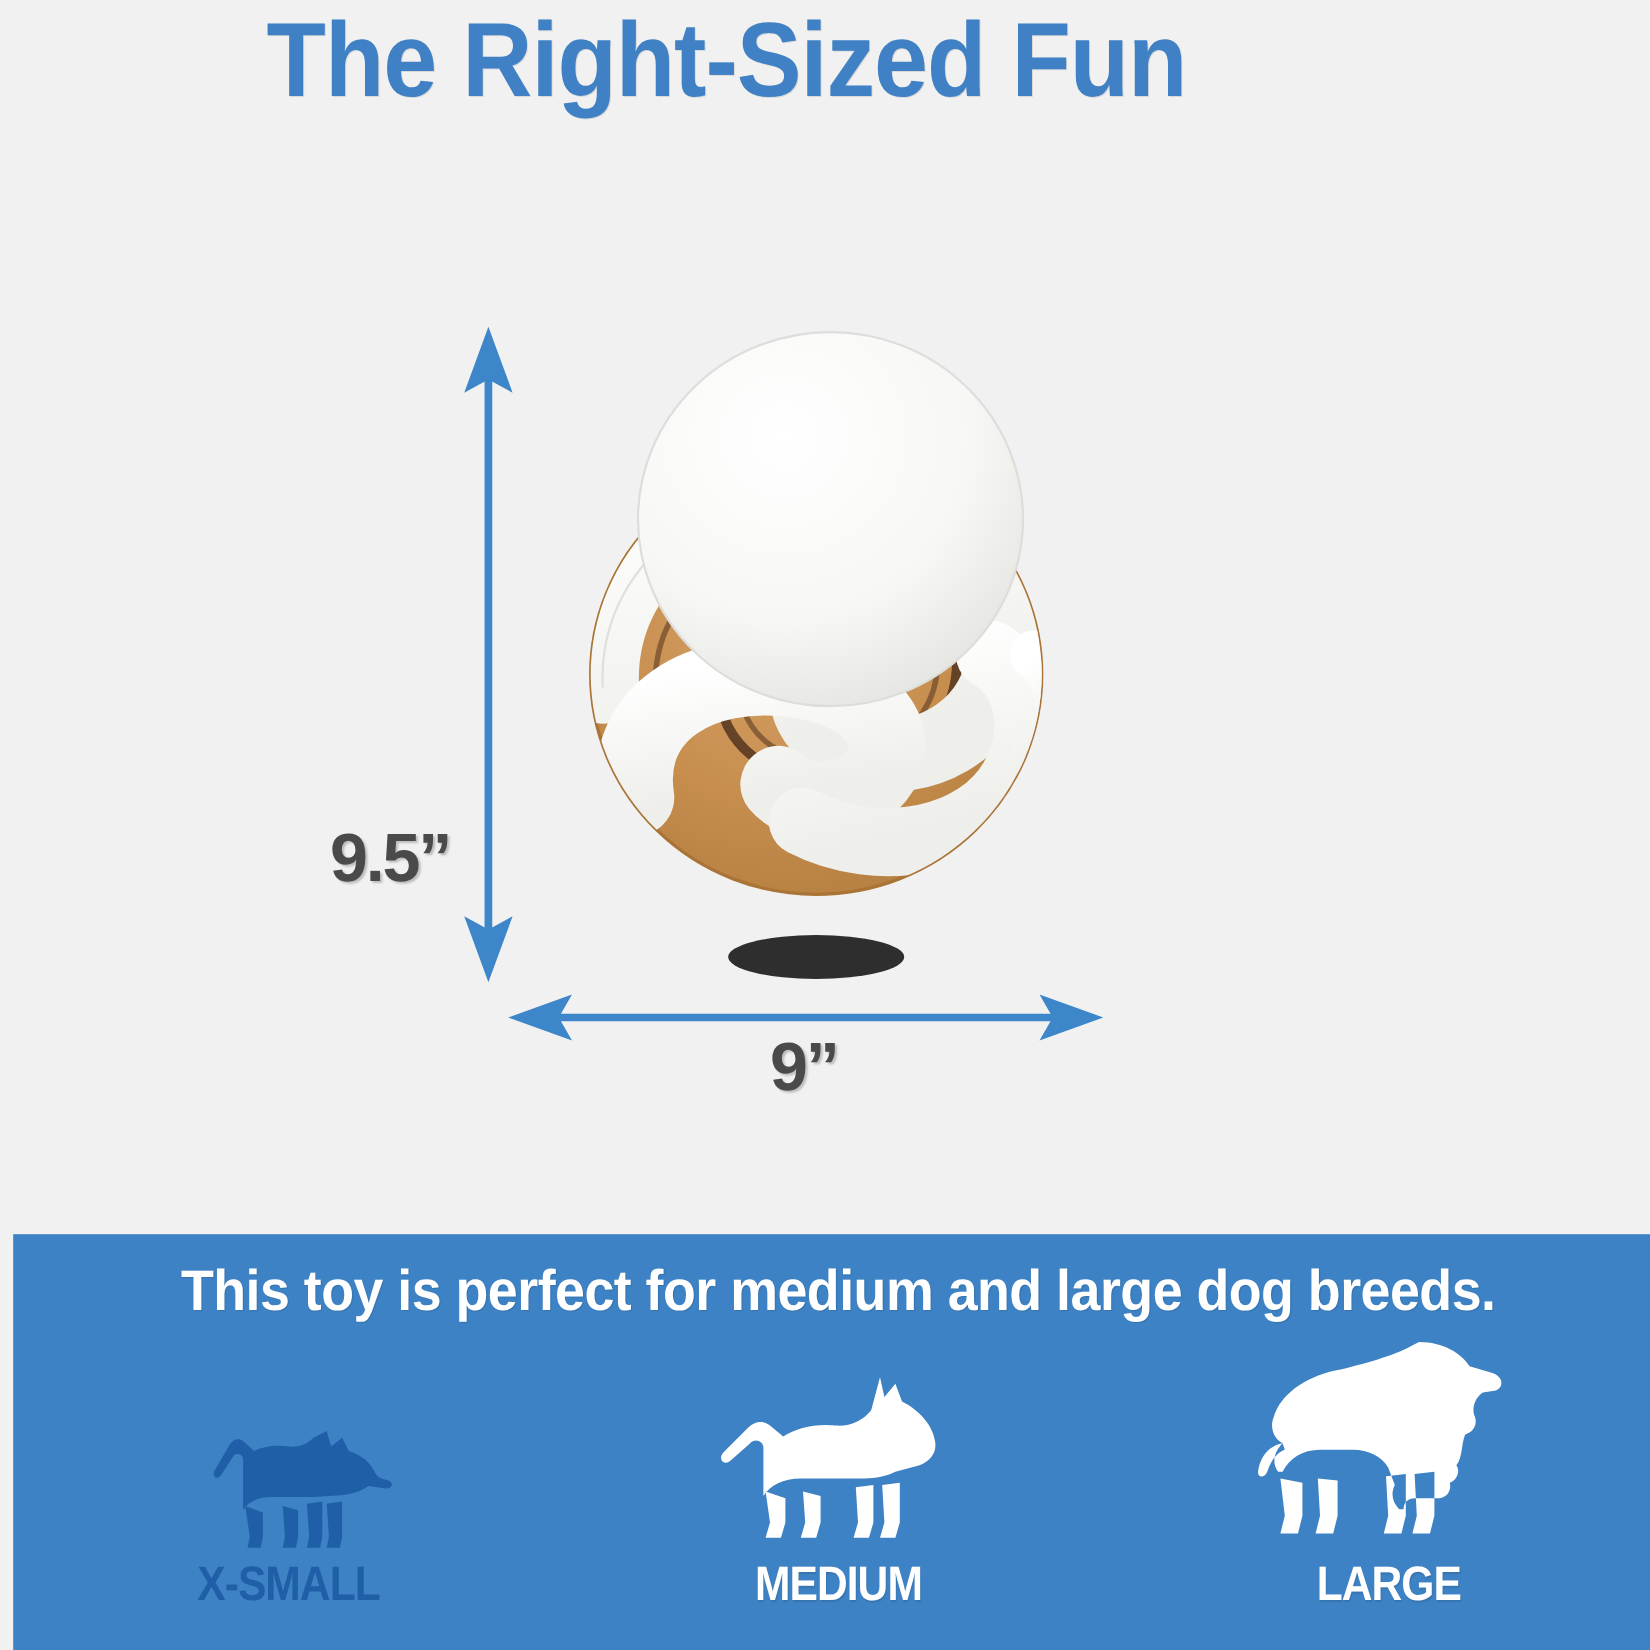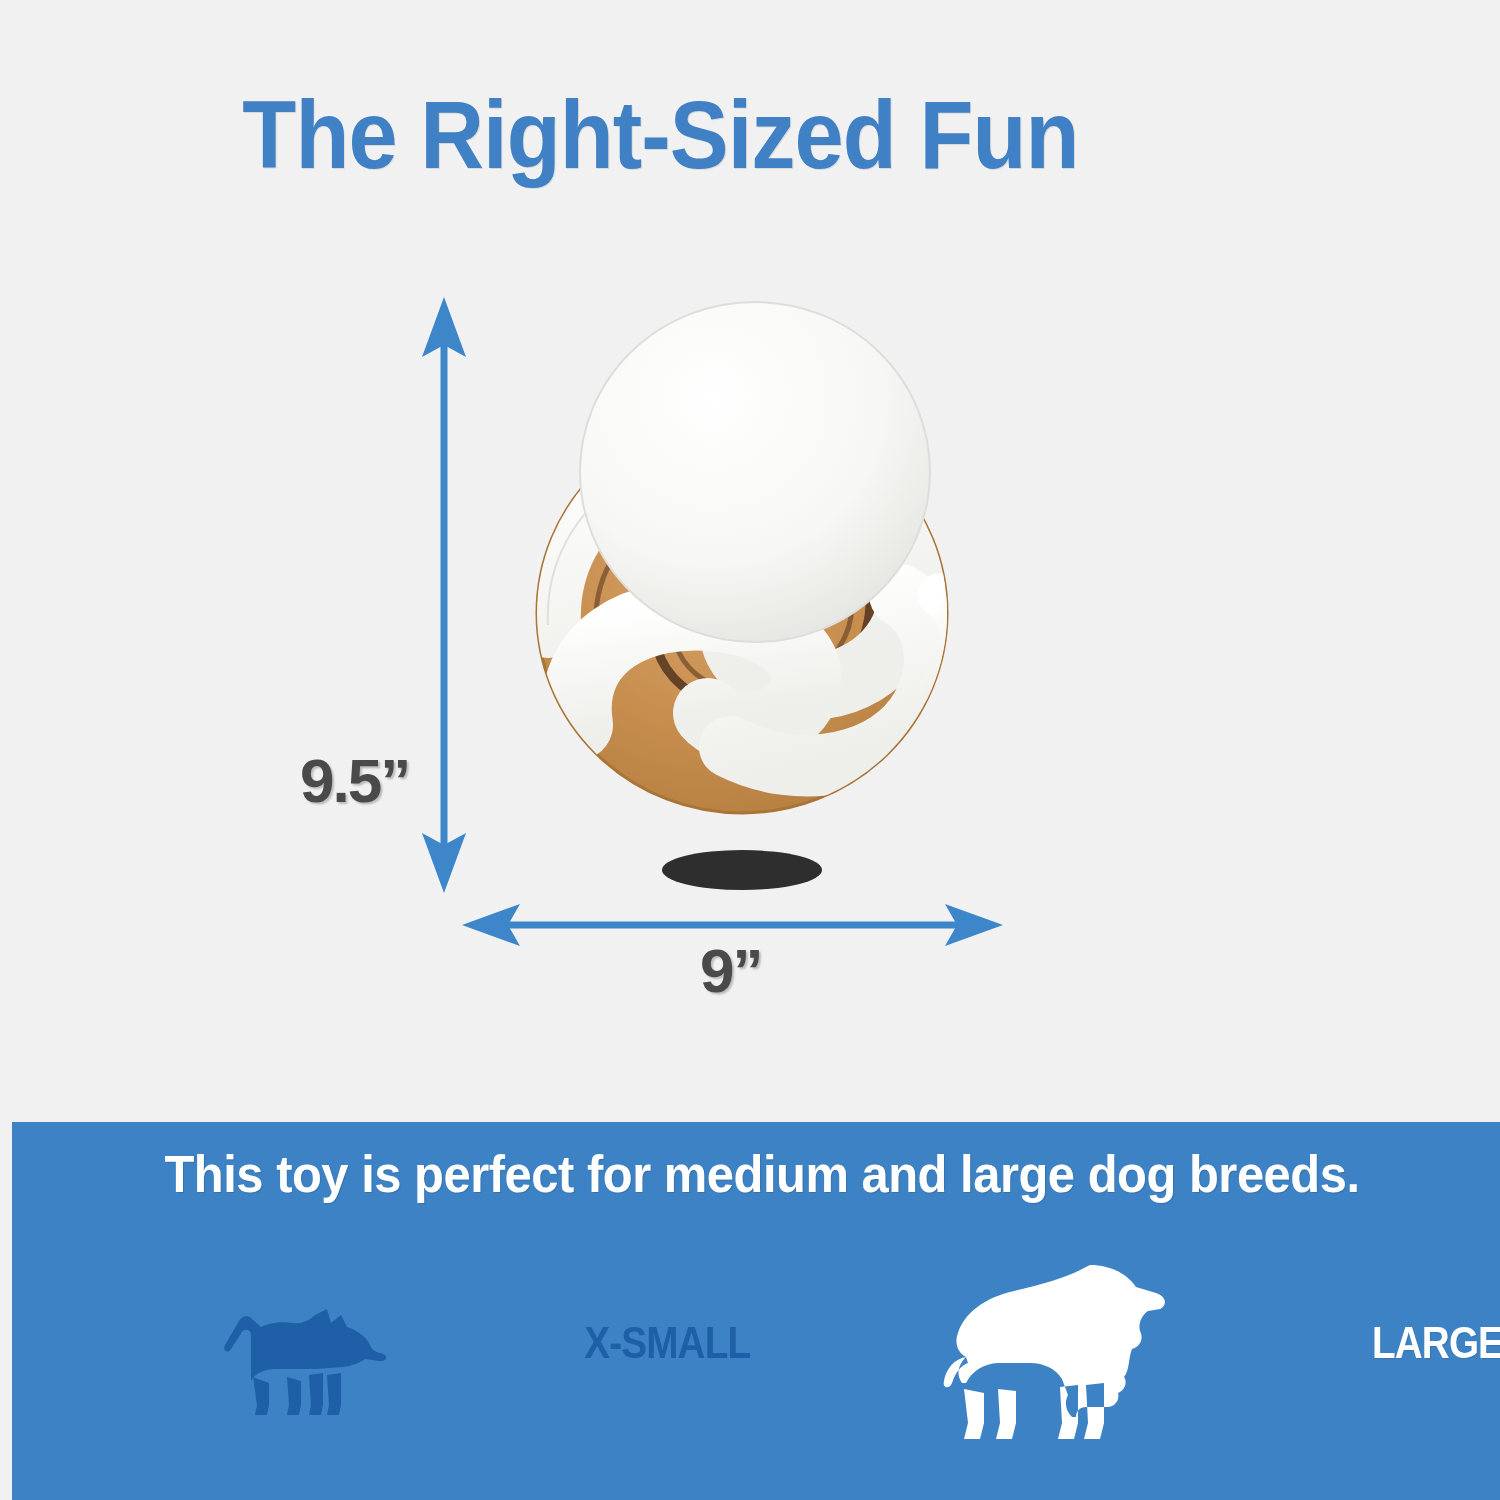--- a/index.html
+++ b/index.html
@@ -7,21 +7,21 @@
   body {
     background:#f1f1f1;
     font-family:"Liberation Sans", sans-serif;
     position:relative;
     overflow:hidden;
   }
 
   
   #title-bar {
     position:absolute; top:0; left:0; width:1320px; height:190px;
-    display:flex; align-items:flex-end; justify-content:center;
+    display:flex; align-items:flex-start; justify-content:center;
   }
   #page-title {
     font-size:96px;
     font-weight:bold;
     color:#4080c4;
     letter-spacing:-1px;
     transform:scaleX(0.92);
     text-shadow:1px 1px 0 rgba(0,0,0,0.10);
     white-space:nowrap;
   }
@@ -69,21 +69,21 @@
     letter-spacing:-0.5px;
     text-shadow:1px 1px 1px rgba(0,0,0,0.12);
     white-space:nowrap;
   }
   #size-row {
     position:absolute; top:96px; left:0; width:1500px; height:282px;
     display:flex; align-items:flex-end;
   }
   .size-item {
     flex:1 1 20%;
-    display:flex; 
+    display:flex; flex-direction:column;
     align-items:center; justify-content:flex-end;
     height:282px;
   }
   .size-figure {
     display:flex; align-items:flex-end; justify-content:center;
     width:100%;
   }
   .size-label {
     font-size:44px; font-weight:bold;
     letter-spacing:-1px;
@@ -188,20 +188,36 @@
                    M58 80 L62 108 L60 118 L72 118 L74 108 L74 86 Z
                    M92 80 L94 108 L92 118 L104 118 L106 108 L106 84 Z
                    M132 78 L134 108 L132 118 L144 118 L146 108 L146 76 Z
                    M114 78 L116 108 L114 118 L126 118 L128 108 L128 76 Z"></path>
         </svg>
       </div>
       <div class="size-label">X-SMALL</div>
     </div>
 
 
+    <div class="size-item active">
+      <div class="size-figure">
+        <svg width="225" height="170" viewBox="0 0 225 170">
+          <path d="M150 8 L154 26 L164 14 L170 30 C186 38 198 52 200 66
+                   C202 76 196 84 186 88 L164 94 C156 98 146 100 136 100
+                   L78 100 C62 100 50 106 44 116 L44 72 C44 66 36 63 32 68
+                   L14 84 C8 89 2 82 8 76 L30 54 C36 48 44 47 50 52 L62 62
+                   C74 54 92 50 110 52 C122 53 134 48 142 38 Z
+                   M46 112 L50 140 L46 154 L60 154 L64 140 L64 118 Z
+                   M80 112 L82 140 L78 154 L92 154 L96 140 L96 116 Z
+                   M128 108 L130 140 L126 154 L140 154 L144 140 L144 106 Z
+                   M152 106 L154 140 L150 154 L164 154 L168 140 L168 104 Z"></path>
+        </svg>
+      </div>
+      <div class="size-label">MEDIUM</div>
+    </div>
 
     <div class="size-item active">
       <div class="size-figure">
         <svg width="245" height="200" viewBox="0 0 245 200">
           <path d="M150 6 C172 6 188 16 196 28 L216 34 C226 37 228 46 220 50 L208 52
                    C202 56 198 64 200 72 C204 80 200 88 192 90
                    C188 100 190 110 184 118 C188 124 184 132 178 134
                    C180 142 174 148 168 148 L146 148 C140 148 136 152 136 158
                    L132 158 C126 152 124 144 128 136
                    L122 120 C116 110 104 104 90 104 L60 104

